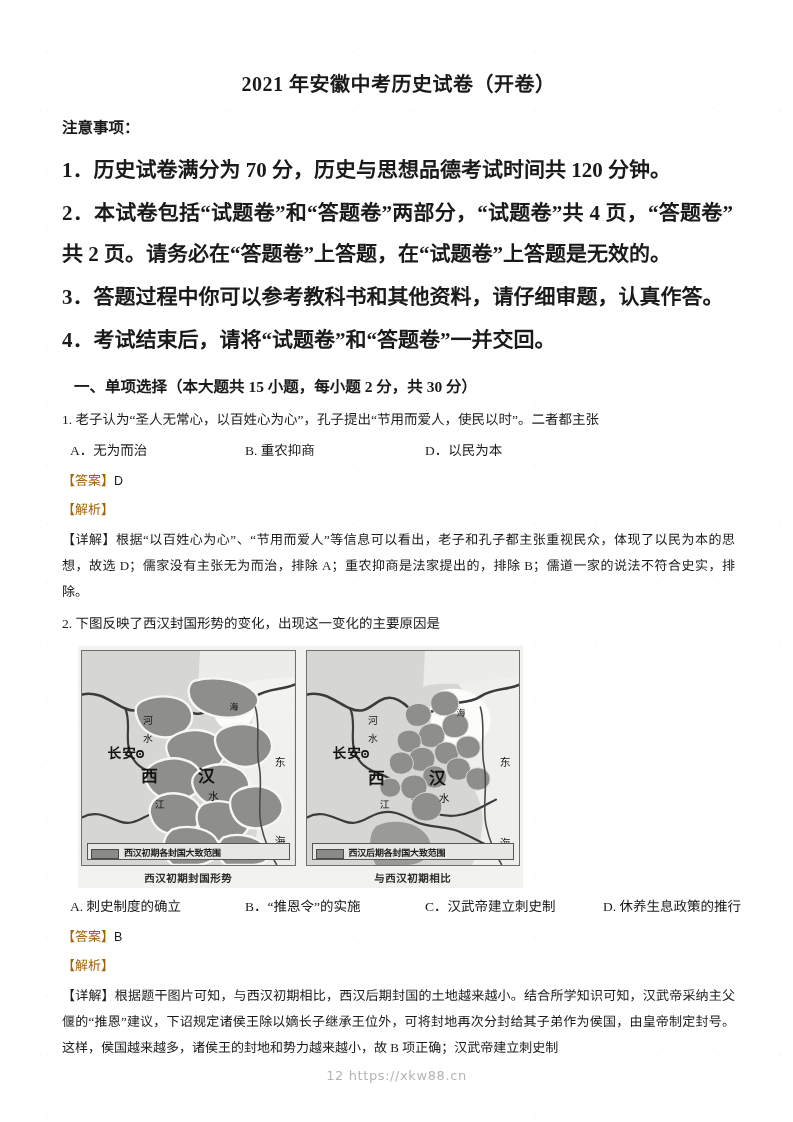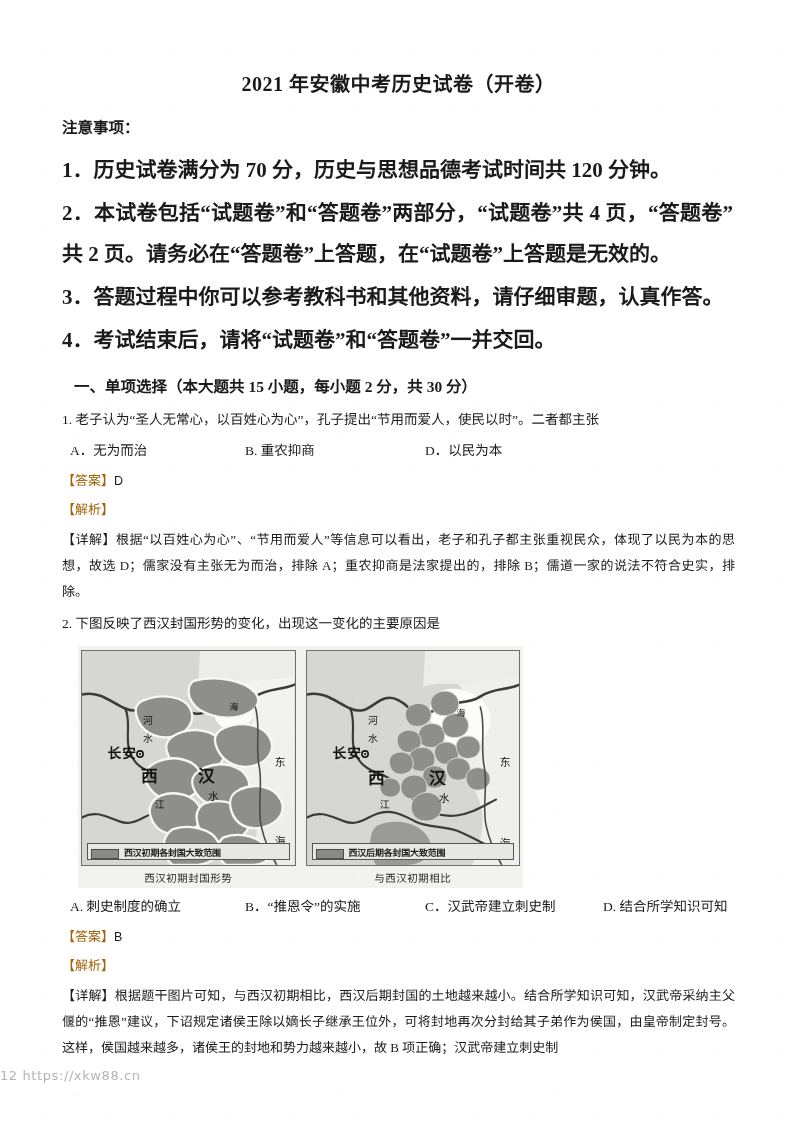--- a/index.html
+++ b/index.html
@@ -127,21 +127,21 @@
     height: 216px;
     border: 1px solid #6e6e6e;
     background: #d9d9d6;
     overflow: hidden;
     box-sizing: border-box;
   }
   .map-svg { display: block; width: 100%; height: 100%; }
   .map-caption {
     text-align: center;
     font-size: 10.5px;
-    font-weight: normal;
+    font-weight: bold;
     color: #2a2a2a;
     padding-top: 4px;
     letter-spacing: 0.5px;
   }
   .legend-box {
     position: absolute;
     left: 5px;
     right: 5px;
     bottom: 5px;
     height: 17px;
@@ -167,20 +167,21 @@
     white-space: nowrap;
     letter-spacing: -0.2px;
   }
 
   
   .watermark {
     position: absolute;
     left: 0;
     right: 0;
     top: 1068px;
+    text-align: center;
     font-family: "DejaVu Sans", sans-serif;
     font-size: 13px;
     color: #b4b4b4;
     letter-spacing: 0.6px;
   }
 
   
   .speckle {
     position: absolute;
     left: 0; top: 0; right: 0; bottom: 0;
@@ -348,21 +349,21 @@
           <div class="map-caption">与西汉初期相比</div>
         </div>
 
       </div>
     </div>
 
     <div class="q-options opts-q2">
       <span class="opt">A. 刺史制度的确立</span>
       <span class="opt">B．“推恩令”的实施</span>
       <span class="opt">C．汉武帝建立刺史制</span>
-      <span class="opt">D. 结合所学知识可知</span>
+      <span class="opt">D. 休养生息政策的推行</span>
     </div>
 
     <p class="ans-line"><span class="tag-blue">【答案】</span><span class="ans-value">B</span></p>
     <p class="exp-line"><span class="tag-blue">【解析】</span></p>
     <p class="detail-par"><span>【详解】</span><span>根据题干图片可知，与西汉初期相比，西汉后期封国的土地越来越小。结合所学知识可知，汉武帝采纳主父偃的“推恩”建议，下诏规定诸侯王除以嫡长子继承王位外，可将封地再次分封给其子弟作为侯国，由皇帝制定封号。这样，侯国越来越多，诸侯王的封地和势力越来越小，故 B 项正确；汉武帝建立刺史制</span></p>
   </div>
 
   <div class="speckle"></div>
 </div>
 

